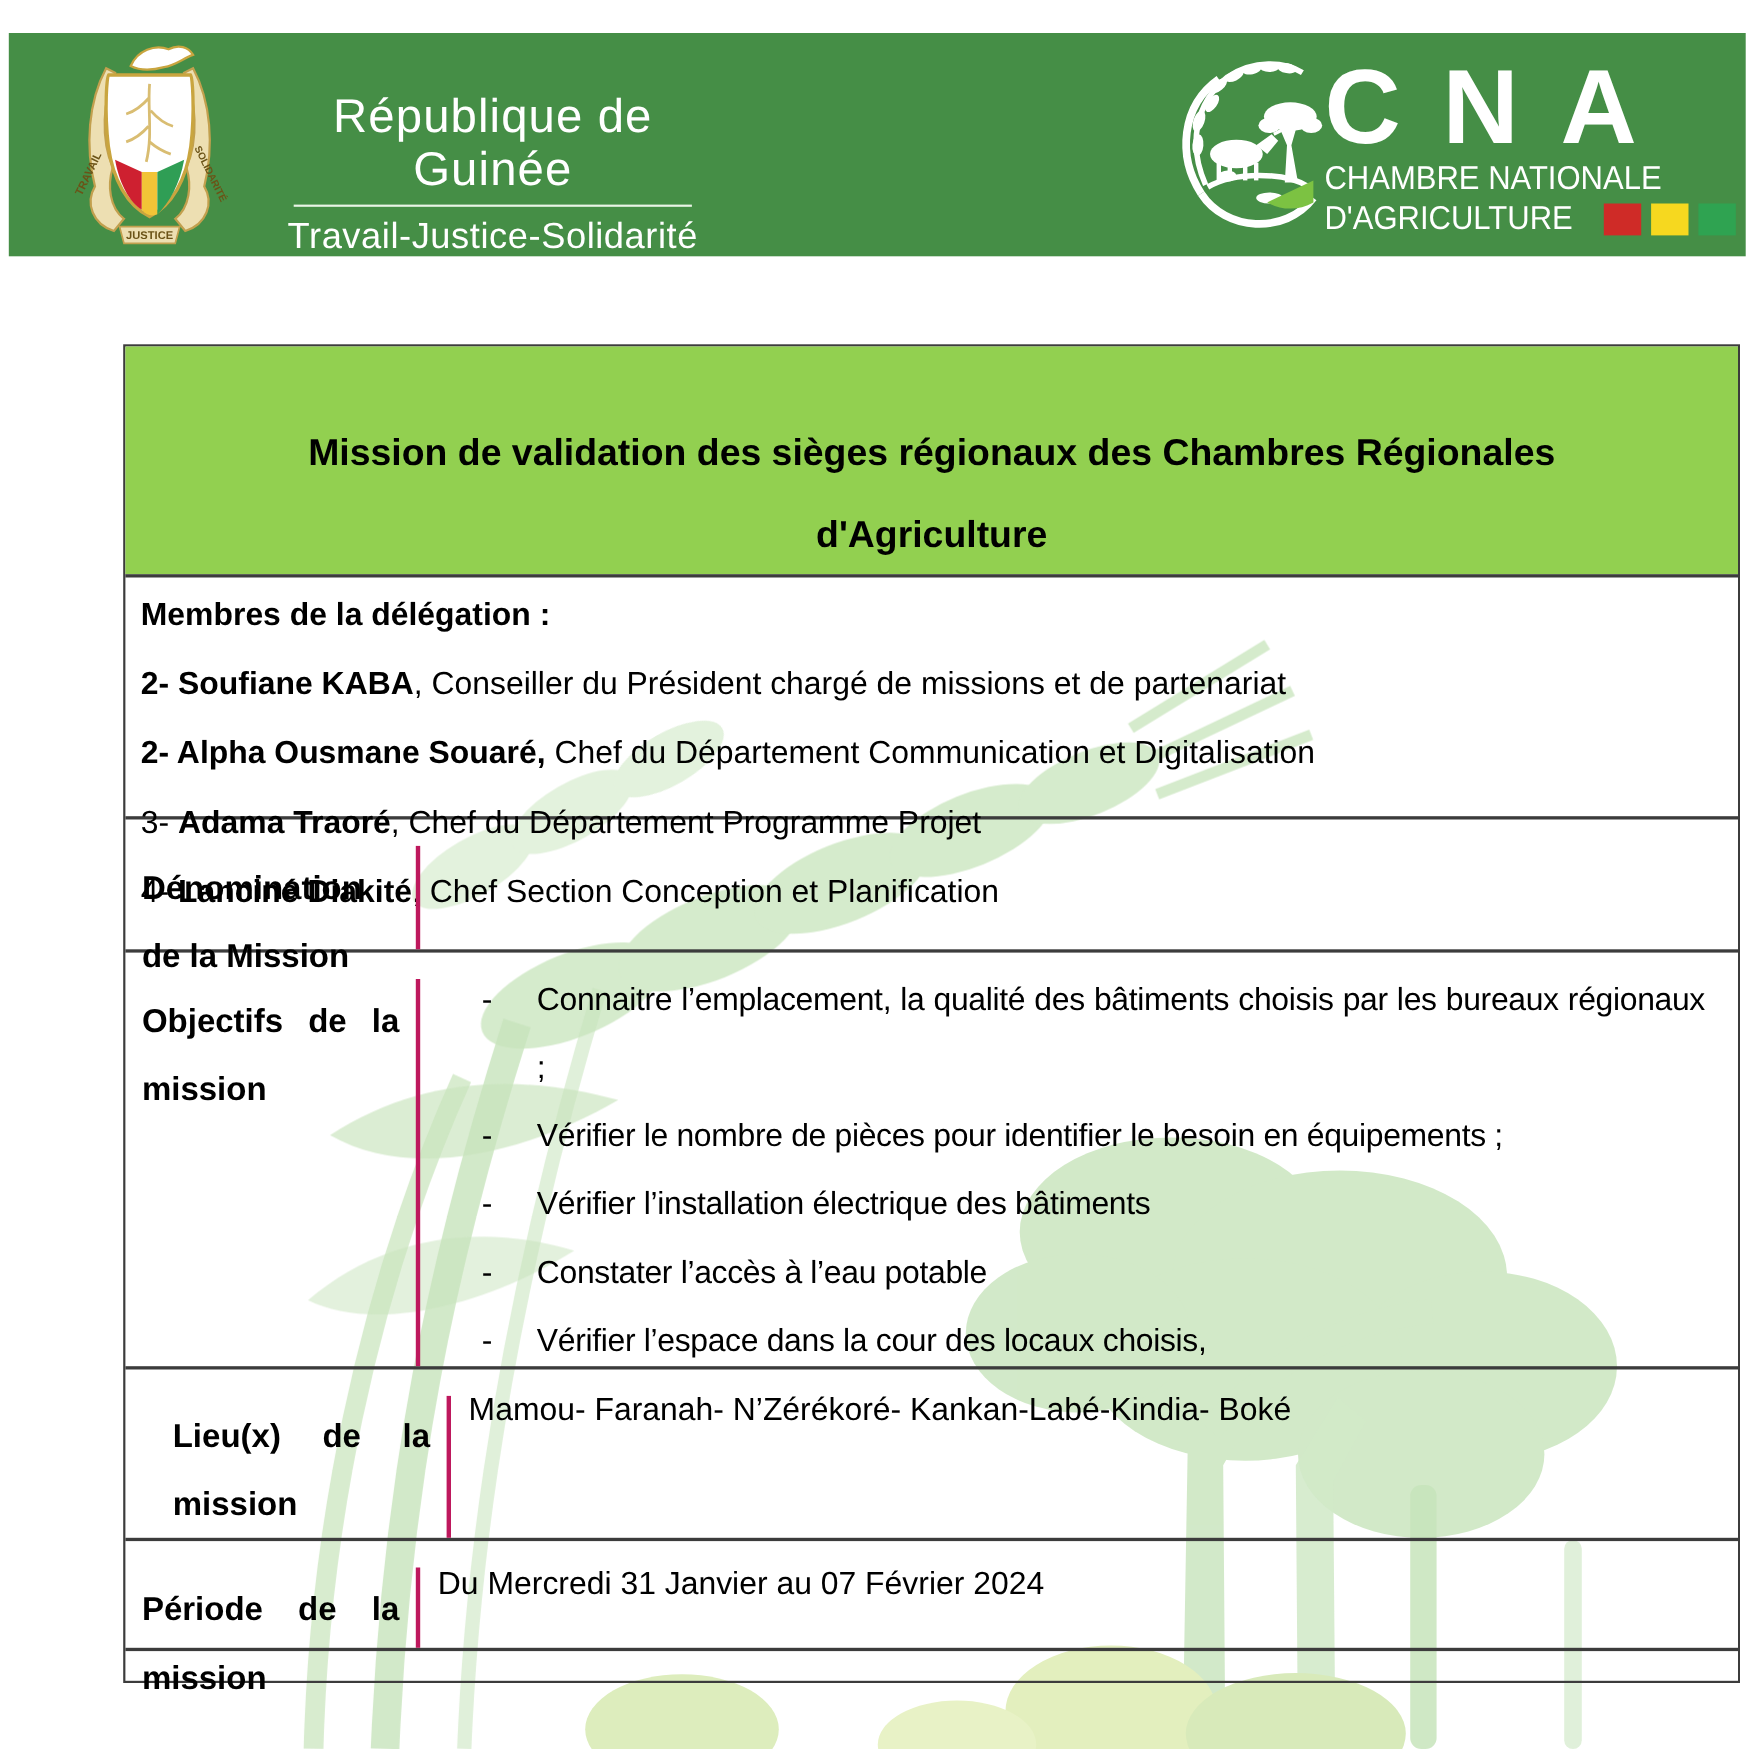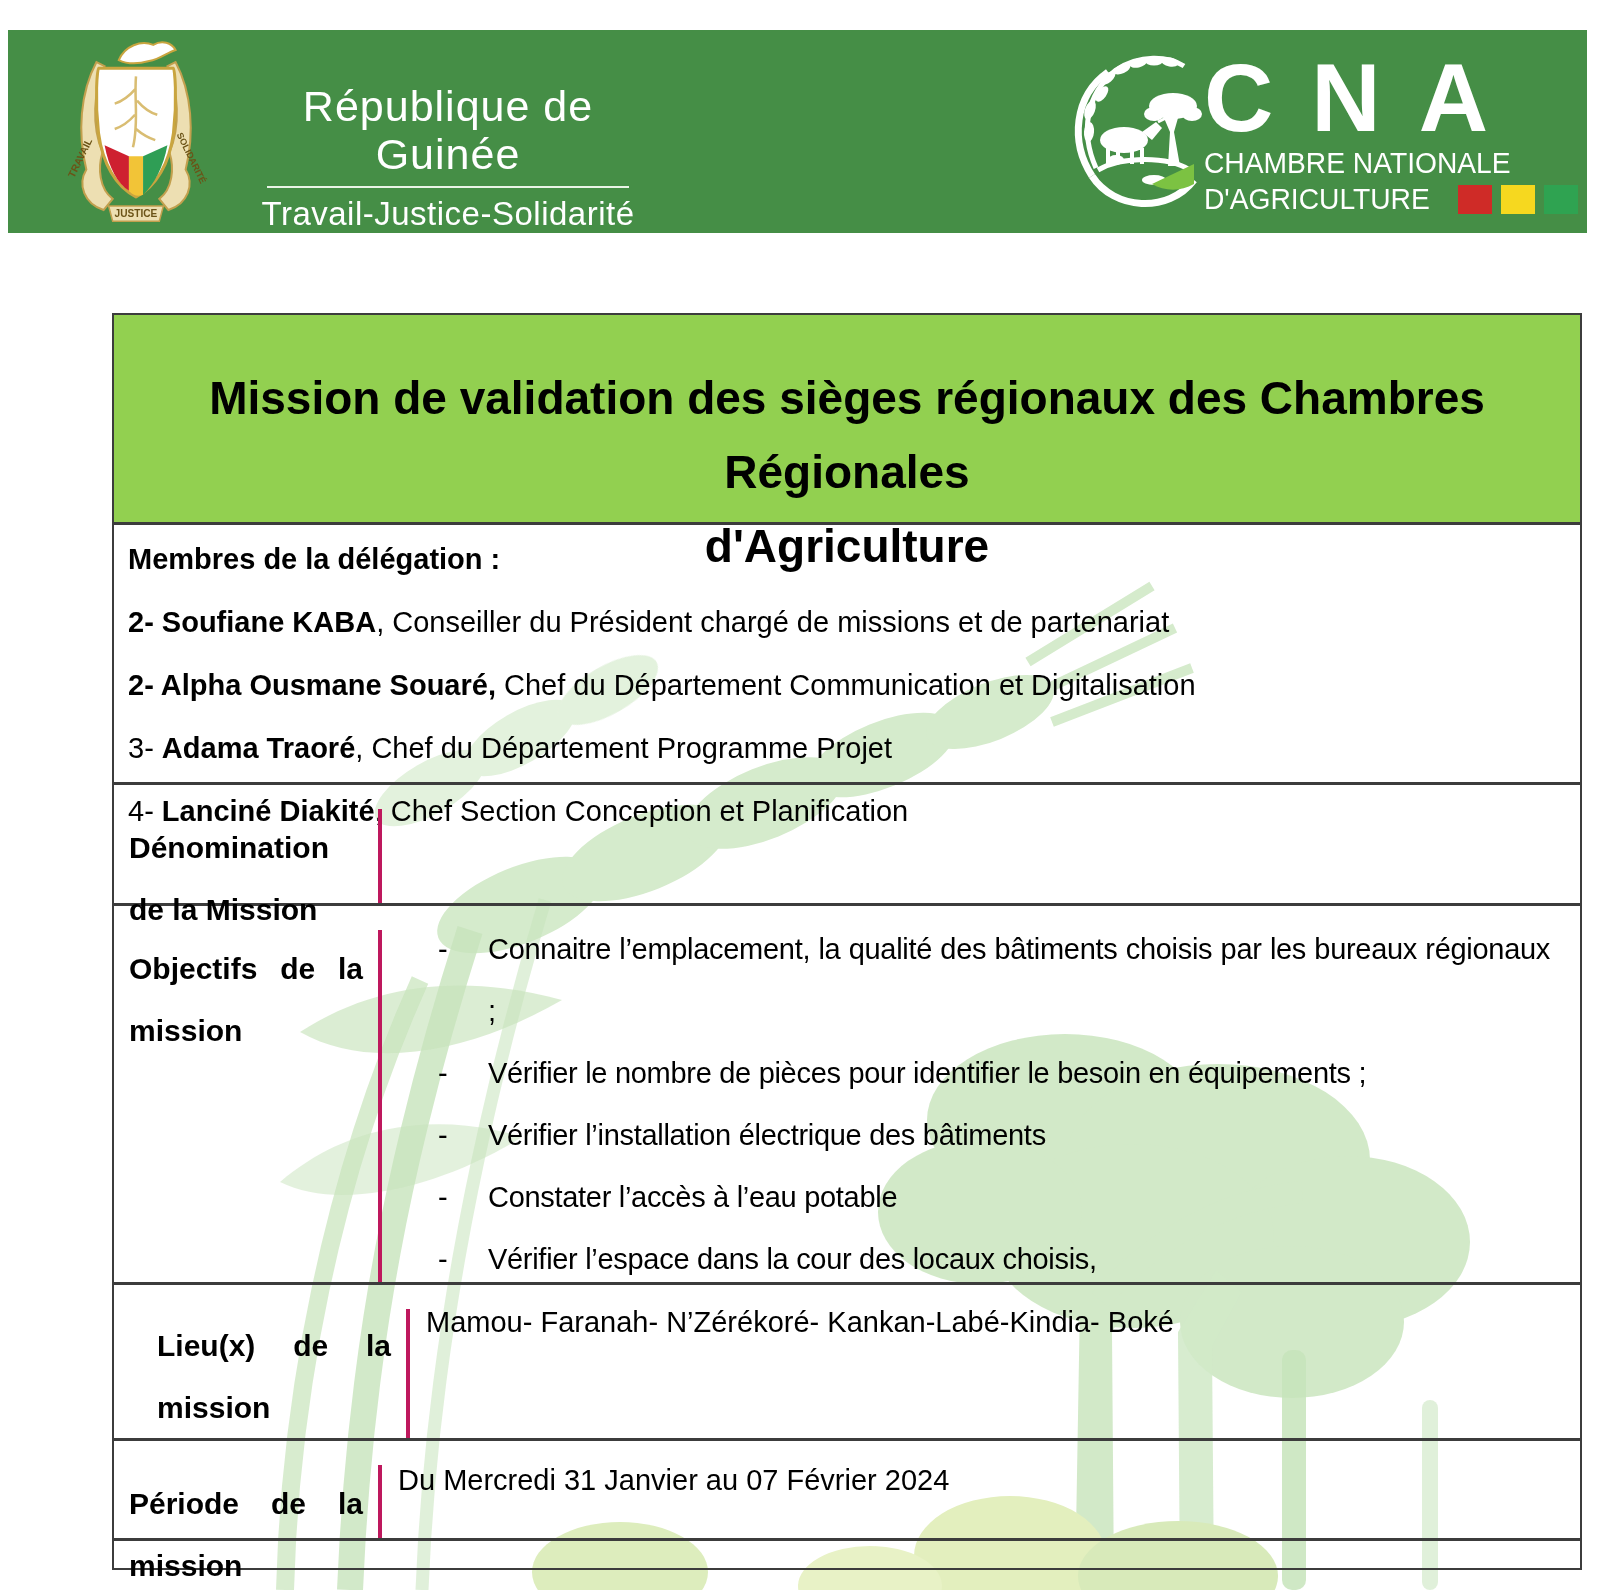--- a/index.html
+++ b/index.html
@@ -21,23 +21,23 @@
   .flag-squares{display:flex;gap:9px;}
   .flag-sq{width:34px;height:29px;display:inline-block;}
 
   
   .watermark{position:absolute;left:0;top:540px;width:1600px;height:1050px;z-index:1;pointer-events:none;}
 
   
   .doc-table{position:absolute;left:112px;top:313px;width:1470px;z-index:2;
              border:2px solid #3c3c3c;box-sizing:border-box;background:transparent;}
   .row{box-sizing:border-box;}
-  .title-row{height:207px;background:#92d050;text-align:center;font-weight:bold;font-size:46px;
-             line-height:74px;padding-top:46px;}
-  .membres-row{height:260px;border-top:3px solid #3c3c3c;padding:3px 14px 0 14px;font-size:29px;line-height:63px;}
+  .title-row{height:207px;background:#92d050;text-align:center;font-weight:bold;font-size:34px;
+             line-height:74px;padding-top:60px;}
+  .membres-row{height:220px;border-top:3px solid #3c3c3c;padding:3px 14px 0 14px;font-size:29px;line-height:63px;}
   .membres-row p{margin:0;}
   .mem-heading{font-weight:bold;}
   .two-col{display:flex;border-top:3px solid #3c3c3c;}
   .label-cell{width:268px;box-sizing:border-box;border-right:4px solid #be185d;
               font-weight:bold;font-size:30px;line-height:62px;padding:8px 15px 0 15px;
               text-align:justify;margin-top:24px;}
   .value-cell{flex:1;font-size:29px;line-height:62px;padding:8px 20px 0 16px;box-sizing:border-box;}
   .justify{text-align:justify;}
   .r-denom{height:121px;}
   .r-obj{height:379px;}

